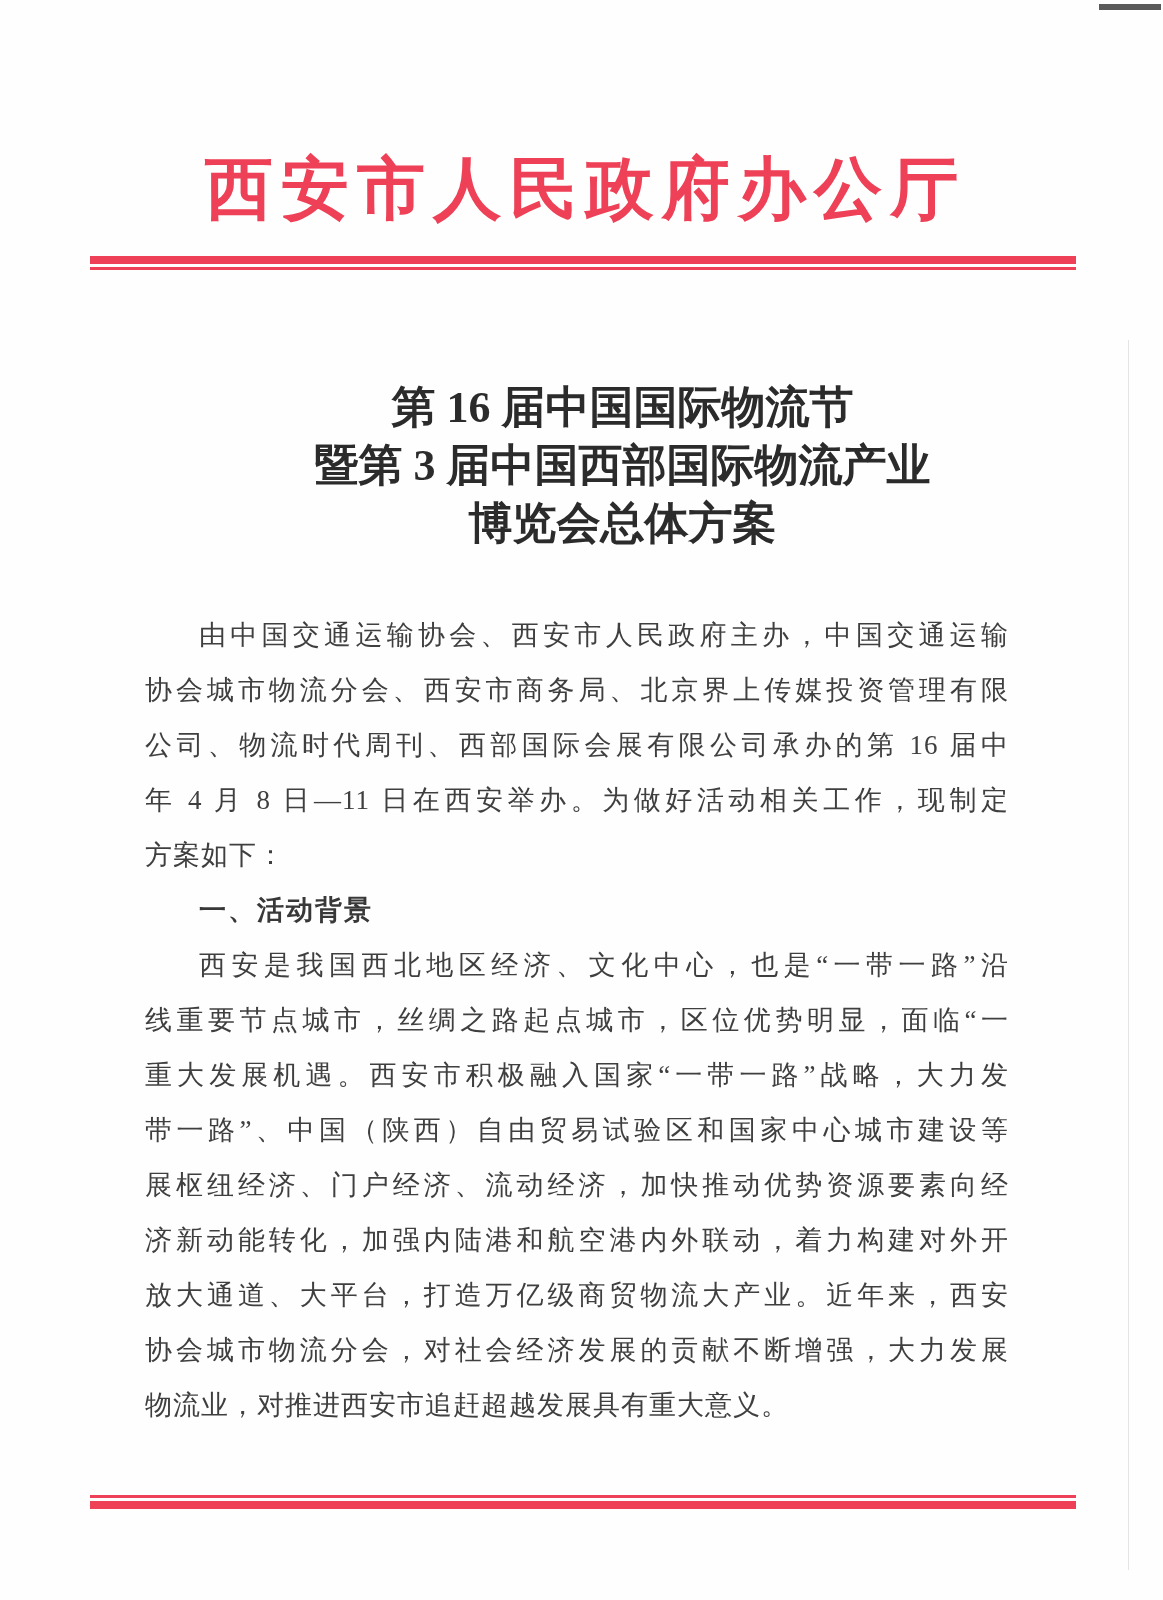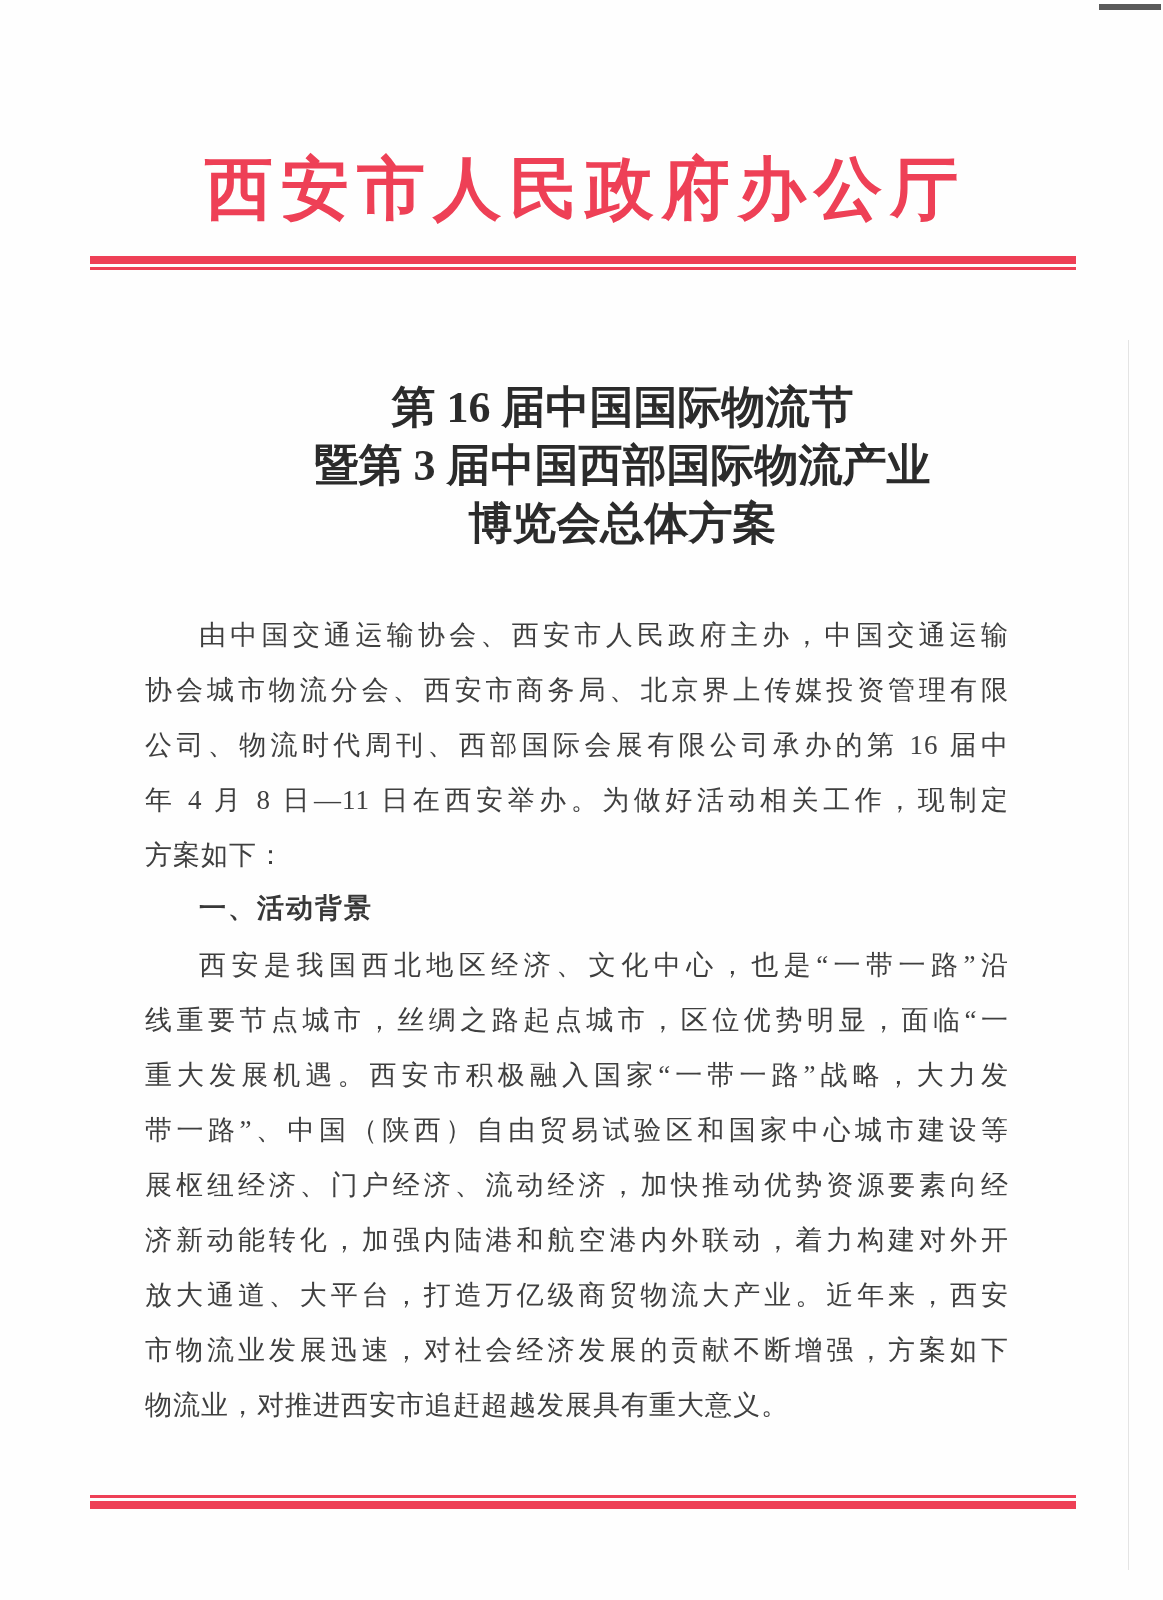--- a/index.html
+++ b/index.html
@@ -60,21 +60,21 @@
     text-align-last:justify;
     text-justify:inter-character;
     white-space:nowrap;
   }
   .line.no-stretch{
     text-align:left;
     text-align-last:left;
   }
   .indent{text-indent:2em;}
   .section-heading{
-    font-family:Liberation Mono, monospace;
+    font-family:Liberation Serif, serif;
     font-weight:bold;
     color:#383838;
     text-indent:2em;
     text-align:left;
     text-align-last:left;
     letter-spacing:2px;
   }
 </style>
 </head>
 <body>
@@ -108,21 +108,21 @@
   <div class="line no-stretch section-heading">一、活动背景</div>
 
   <div>
     <div class="line indent">西安是我国西北地区经济、文化中心，也是“一带一路”沿</div>
     <div class="line">线重要节点城市，丝绸之路起点城市，区位优势明显，面临“一</div>
     <div class="line">重大发展机遇。西安市积极融入国家“一带一路”战略，大力发</div>
     <div class="line">带一路”、中国（陕西）自由贸易试验区和国家中心城市建设等</div>
     <div class="line">展枢纽经济、门户经济、流动经济，加快推动优势资源要素向经</div>
     <div class="line">济新动能转化，加强内陆港和航空港内外联动，着力构建对外开</div>
     <div class="line">放大通道、大平台，打造万亿级商贸物流大产业。近年来，西安</div>
-    <div class="line">市物流业发展迅速，对社会经济发展的贡献不断增强，方案如下</div>
+    <div class="line">协会城市物流分会，对社会经济发展的贡献不断增强，大力发展</div>
     <div class="line no-stretch">物流业，对推进西安市追赶超越发展具有重大意义。</div>
   </div>
 </div>
 
 <div class="rule rule-bottom">
   <div class="thin"></div>
   <div class="gap"></div>
   <div class="thick"></div>
 </div>
 

